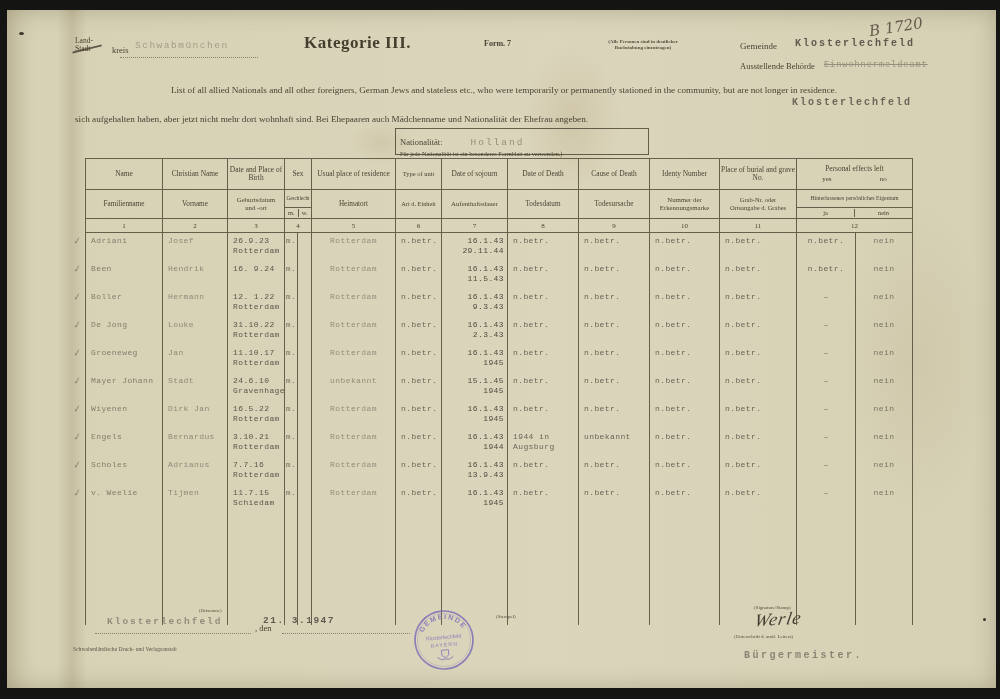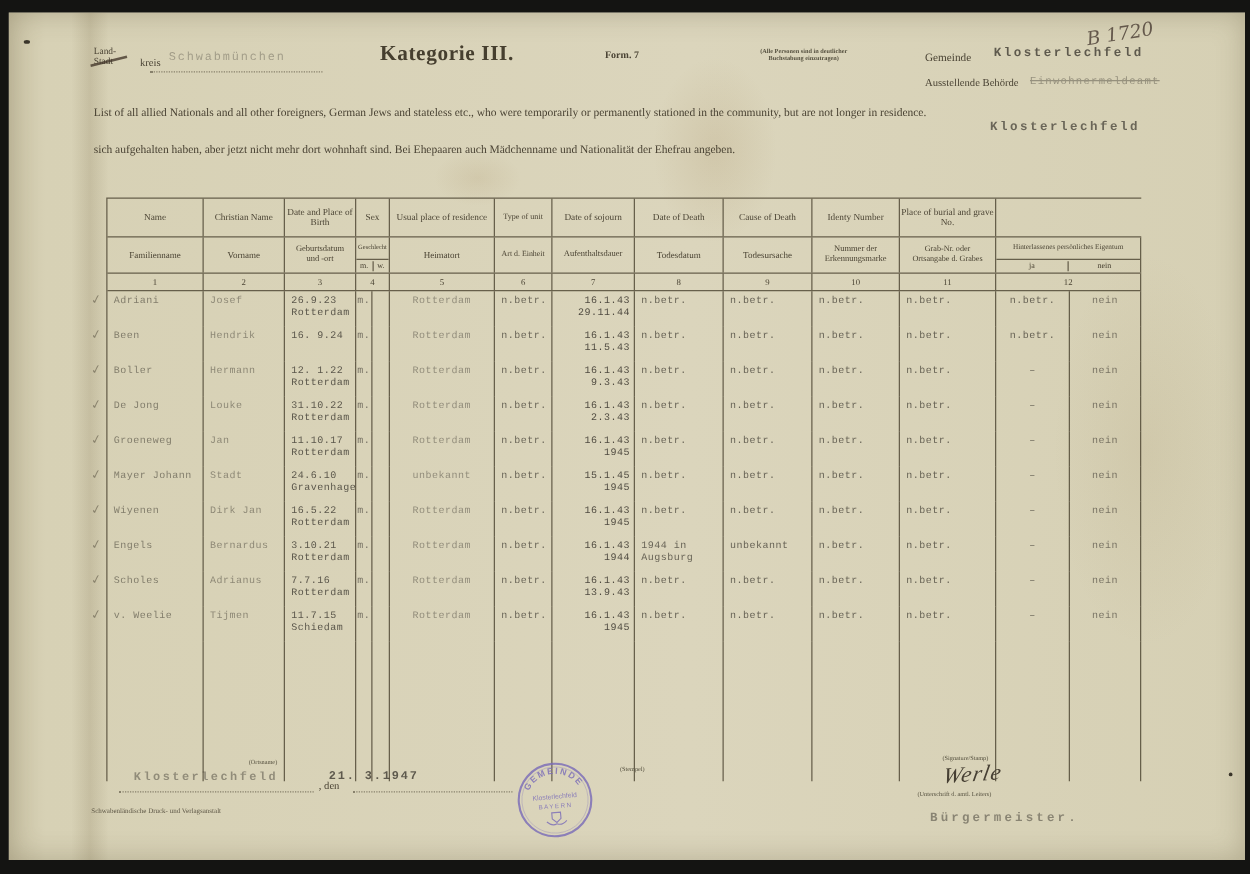--- a/index.html
+++ b/index.html
@@ -104,39 +104,51 @@
   </div>
 
   <div class="abs serif" style="left:733px;top:31px;font-size:9px;">Gemeinde</div>
   <div class="abs typed" style="left:788px;top:28px;font-size:10px;letter-spacing:2px;font-weight:bold;opacity:.78;">Klosterlechfeld</div>
 
   <div class="abs" style="left:862px;top:8px;font-size:15px;font-style:italic;font-family:'DejaVu Serif',serif;color:#51443a;transform:rotate(-9deg);opacity:.85;">B 1720</div>
 
   <div class="abs serif" style="left:733px;top:51px;font-size:8.5px;">Ausstellende Behörde</div>
   <div class="abs typed" style="left:817px;top:50px;font-size:8.5px;letter-spacing:1px;opacity:.42;text-decoration:line-through;">Einwohnermeldeamt</div>
 
-  <div class="abs serif nowrap" style="left:68px;top:75px;width:762px;overflow:hidden;font-size:9.2px;">List of all allied Nationals and all other foreigners, German Jews and stateless etc., who were temporarily or permanently stationed in the community, but are not longer in residence.</div>
+  <div class="abs serif nowrap" style="left:68px;top:75px;width:762px;overflow:hidden;font-size:9.2px;text-align:right;">List of all allied Nationals and all other foreigners, German Jews and stateless etc., who were temporarily or permanently stationed in the community, but are not longer in residence.</div>
   <div class="abs typed" style="left:785px;top:87px;font-size:10px;letter-spacing:2px;font-weight:bold;opacity:.7;">Klosterlechfeld</div>
   <div class="abs serif nowrap" style="left:68px;top:104px;font-size:9.2px;">sich aufgehalten haben, aber jetzt nicht mehr dort wohnhaft sind. Bei Ehepaaren auch Mädchenname und Nationalität der Ehefrau angeben.</div>
 
+  <div class="abs" style="left:388px;top:118px;width:254px;height:27px;border:1px solid rgba(70,62,45,.8);padding:2px 4px;box-sizing:border-box;">
+    <span class="serif" style="font-size:8.5px;">Nationalität:</span>
+    <span class="typed" style="font-size:9.5px;letter-spacing:2px;opacity:.45;margin-left:24px;">Holland</span>
+    <div class="serif" style="font-size:6.2px;margin-top:1px;">Für jede Nationalität ist ein besonderes Formblatt zu verwenden.)</div>
+  </div>
 
   <div class="doc-table">
 
     <div class="band band-en">
       <div class="hc w1">Name</div>
       <div class="hc w2">Christian Name</div>
       <div class="hc w3">Date and Place of Birth</div>
       <div class="hc w4">Sex</div>
       <div class="hc w5">Usual place of residence</div>
       <div class="hc w6 fs65 nowrap">Type of unit</div>
       <div class="hc w7">Date of sojourn</div>
       <div class="hc w8">Date of Death</div>
       <div class="hc w9">Cause of Death</div>
       <div class="hc w10">Identy Number</div>
       <div class="hc w11">Place of burial and grave No.</div>
+      <div class="hc w12">
+        <div>Personal effects left</div>
+        <div class="yesno">
+          <span>yes</span>
+          <span>no</span>
+        </div>
+      </div>
     </div>
 
     <div class="band band-de">
       <div class="hc w1">Familienname</div>
       <div class="hc w2">Vorname</div>
       <div class="hc w3 fs68">
         <div>Geburtsdatum</div>
         <div>und -ort</div>
       </div>
       <div class="hc w4" style="padding:0;">

